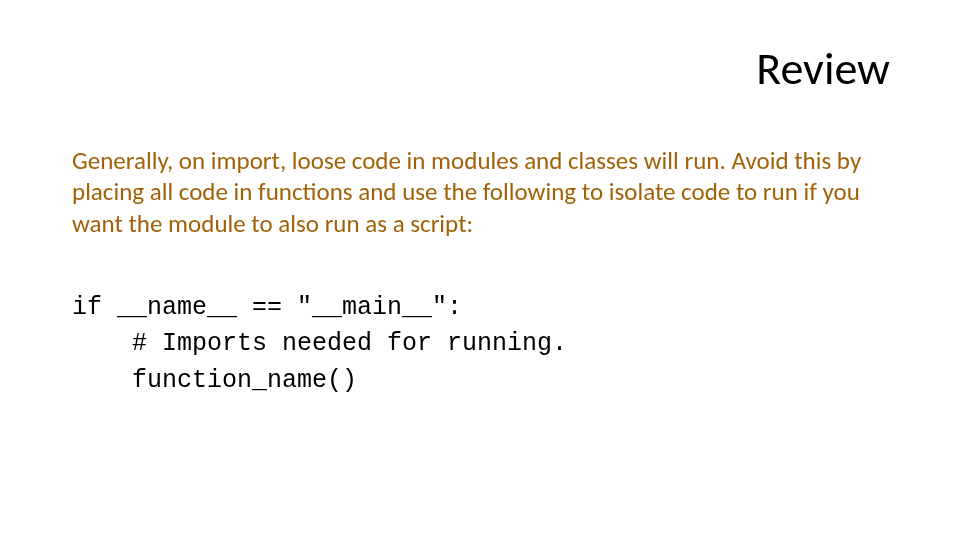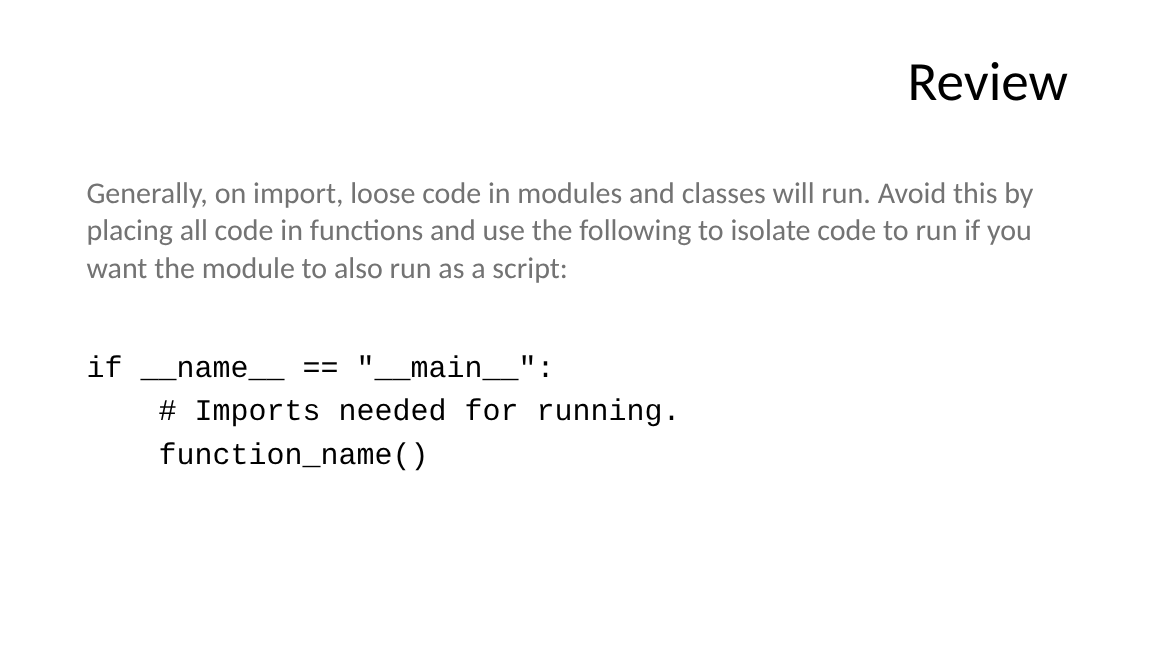--- a/index.html
+++ b/index.html
@@ -27,21 +27,21 @@
     color: #000000;
     font-family: Calibri, "Segoe UI", Arial, sans-serif;
   }
   .body-text {
     position: absolute;
     top: 145px;
     left: 72px;
     right: 72px;
     font-size: 25px;
     line-height: 1.25;
-    color: #737373;
+    color: #a16207;
     font-family: Calibri, "Segoe UI", Arial, sans-serif;
   }
   .code-block {
     position: absolute;
     top: 290px;
     left: 72px;
     right: 72px;
     font-family: "Courier New", Courier, monospace;
     font-size: 25px;
     line-height: 1.45;

